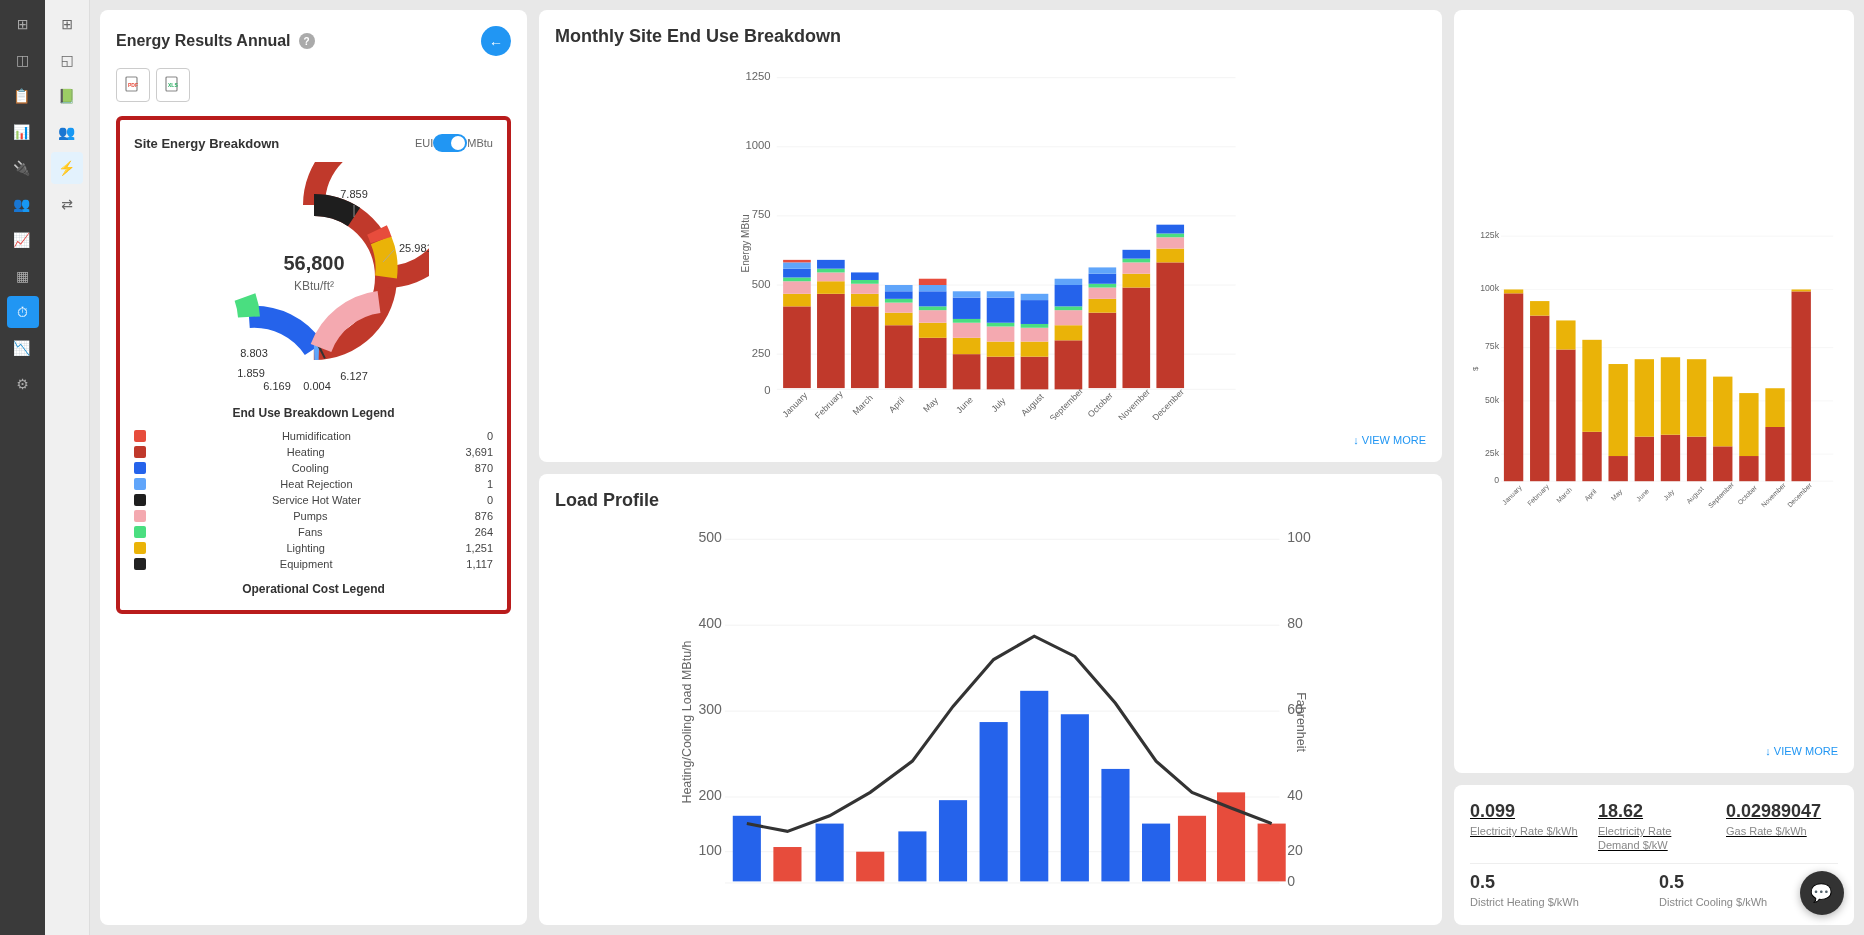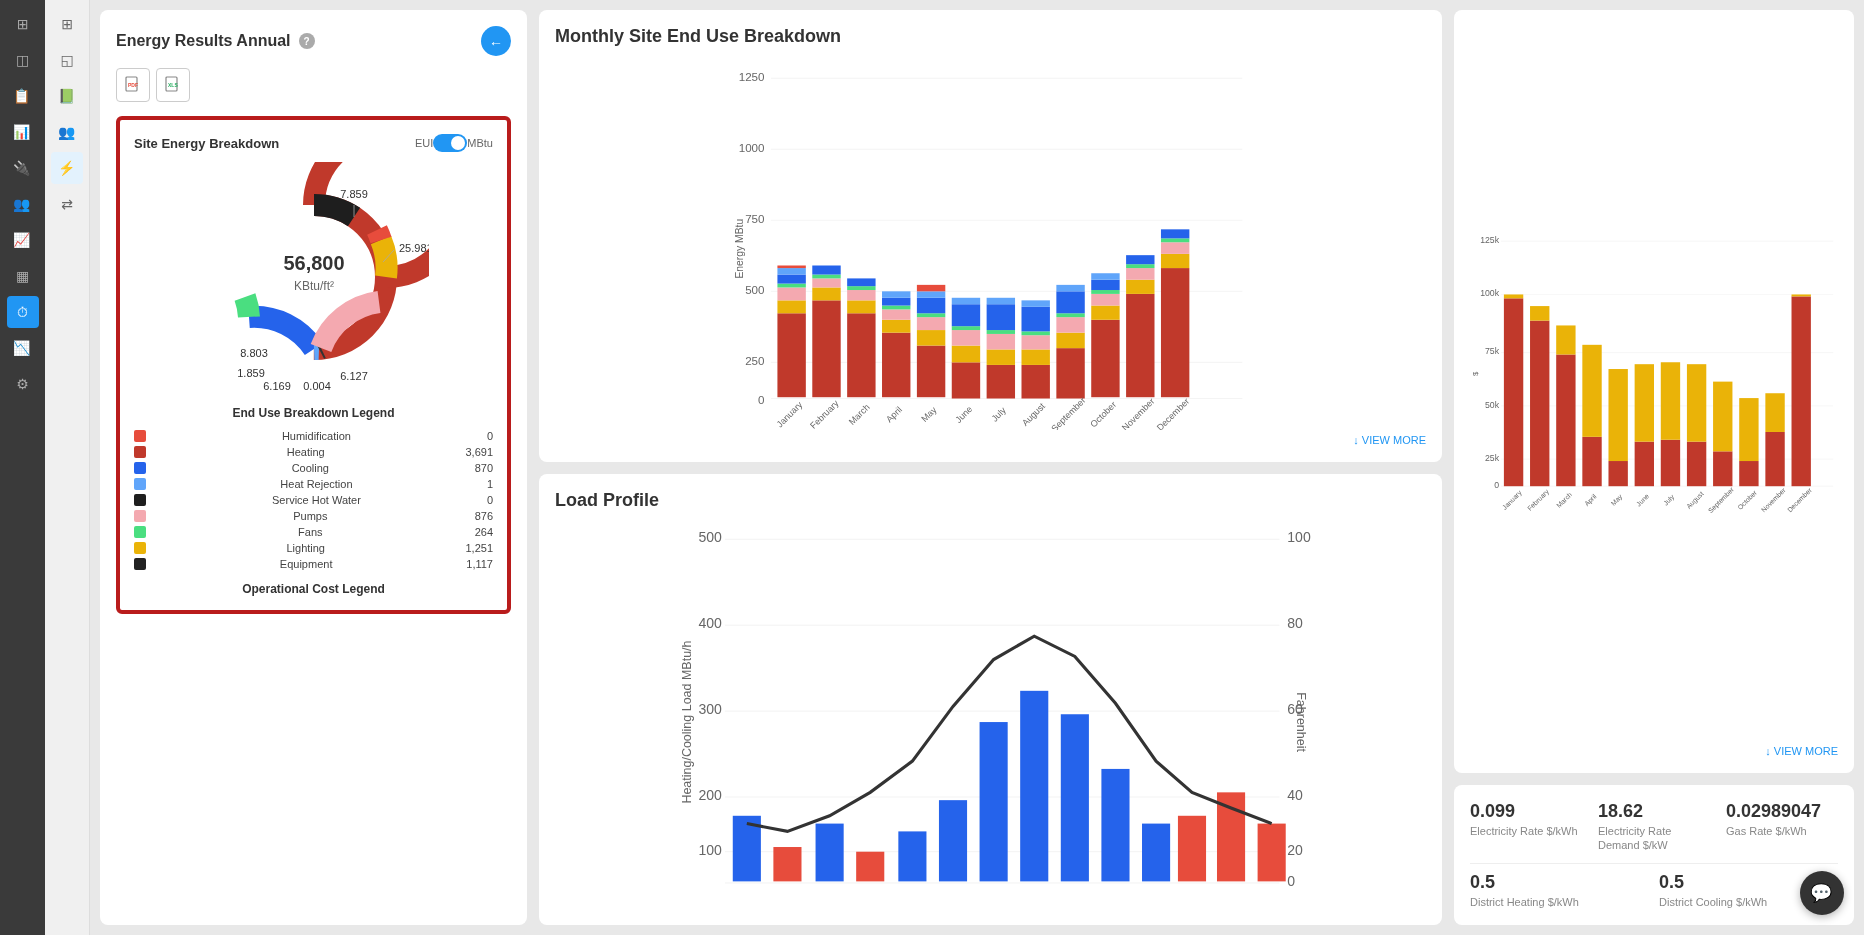--- a/index.html
+++ b/index.html
@@ -48,28 +48,28 @@
     .legend-color { width: 12px; height: 12px; border-radius: 2px; flex-shrink: 0; }
     .legend-name { flex: 1; font-size: 11px; color: #444; }
     .legend-value { font-size: 11px; color: #444; }
     .op-cost-legend-title { font-size: 12px; font-weight: 700; margin-top: 10px; color: #333; }
 
     
     .middle-panel { flex: 1; display: flex; flex-direction: column; gap: 12px; overflow: hidden; }
     .chart-card { background: #fff; border-radius: 8px; padding: 16px; flex: 1; min-height: 0; display: flex; flex-direction: column; }
     .chart-title { font-size: 18px; font-weight: 700; color: #333; margin-bottom: 8px; }
     .chart-area { flex: 1; position: relative; min-height: 0; }
-    .view-more { color: #2196f3; font-size: 11px; text-align: right; margin-top: 4px; cursor: pointer; }
+    .view-more { color: #2196f3; font-size: 11px; text-align: right; margin-top: 14px; cursor: pointer; }
     .view-more:before { content: '↓ '; }
 
     
     .right-panel { width: 400px; flex-shrink: 0; display: flex; flex-direction: column; gap: 12px; overflow: hidden; }
     .right-chart-card { background: #fff; border-radius: 8px; padding: 16px; flex: 1; min-height: 0; display: flex; flex-direction: column; }
     .rates-card { background: #fff; border-radius: 8px; padding: 16px; }
-    .rate-grid { display: grid; grid-template-columns: 1fr 1fr 1fr; gap: 16px; margin-bottom: 10px; }
+    .rate-grid { display: grid; grid-template-columns: 1fr 1fr 1fr; gap: 16px; margin-bottom: 10px; text-decoration: underline; }
     .rate-item { }
     .rate-value { font-size: 18px; font-weight: 600; color: #333; }
     .rate-label { font-size: 11px; color: #888; margin-top: 2px; line-height: 1.3; }
     .rate-grid2 { display: grid; grid-template-columns: 1fr 1fr; gap: 10px; }
 
     
     svg text { font-family: -apple-system, BlinkMacSystemFont, 'Segoe UI', Arial, sans-serif; }
 
     
     .chat-btn { position: fixed; bottom: 20px; right: 20px; width: 44px; height: 44px; border-radius: 50%; background: #333; color: #fff; display: flex; align-items: center; justify-content: center; cursor: pointer; font-size: 18px; box-shadow: 0 2px 8px rgba(0,0,0,0.3); }

